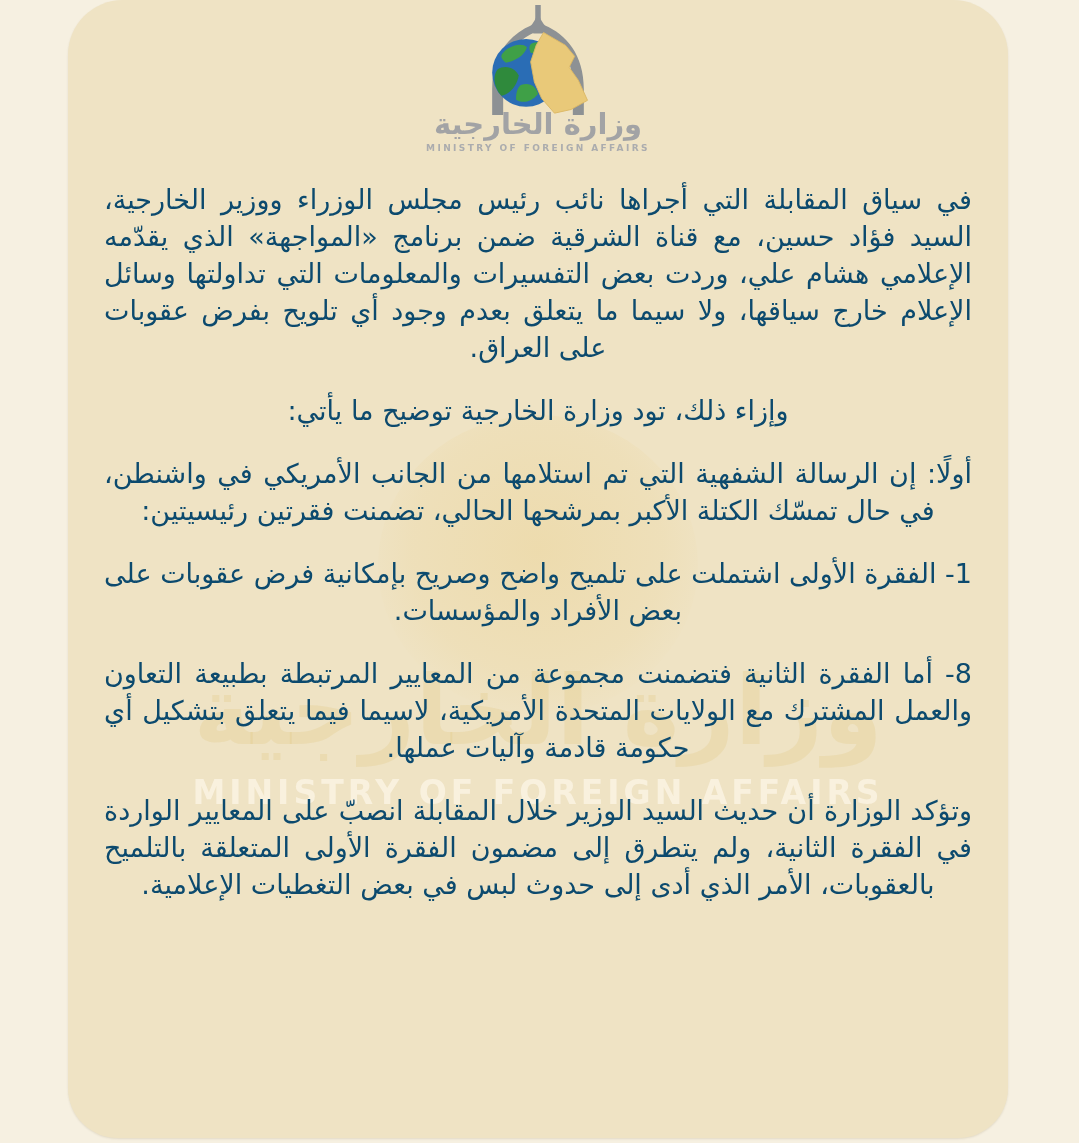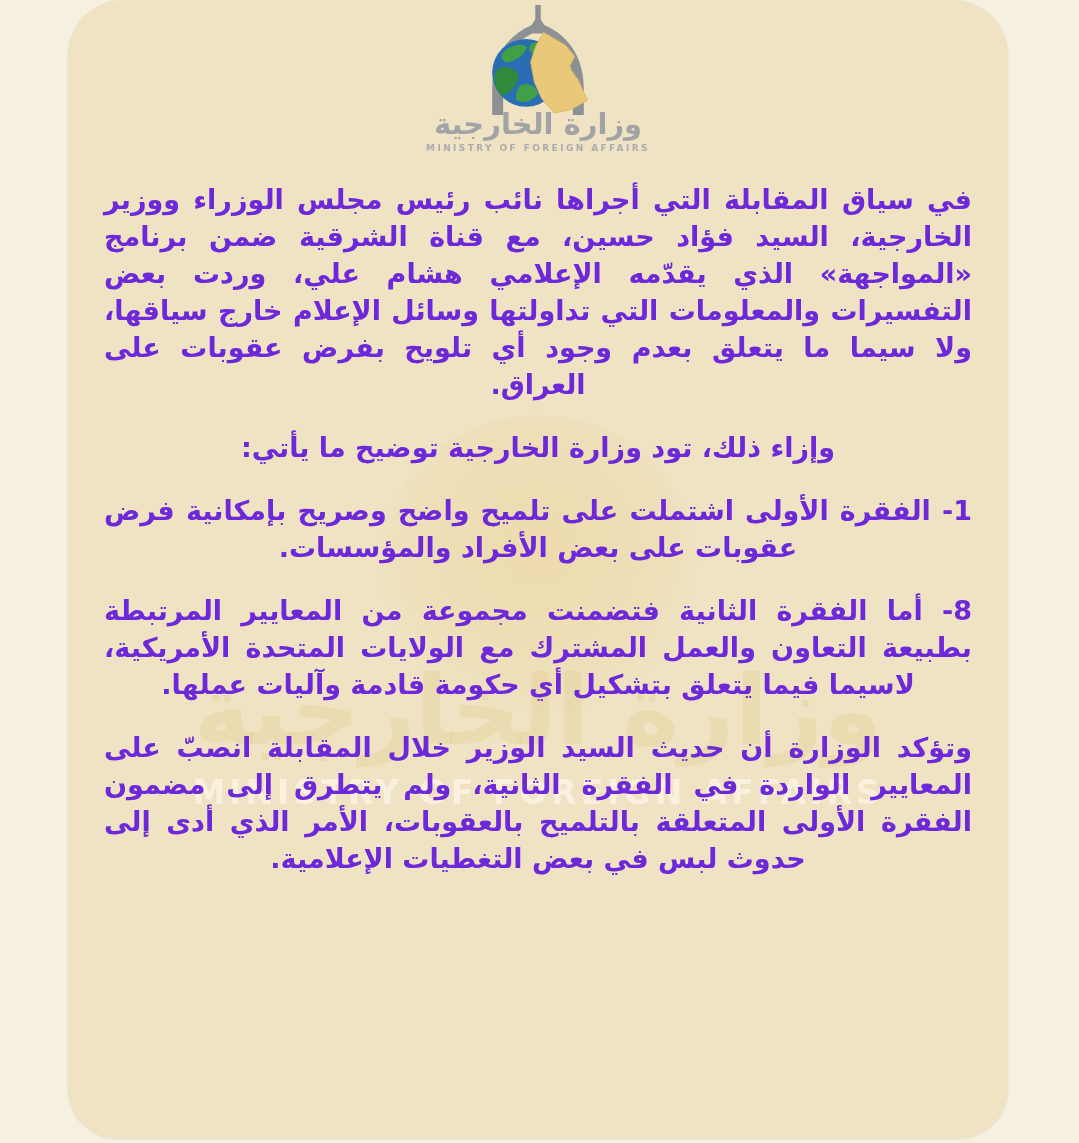--- a/index.html
+++ b/index.html
@@ -54,21 +54,21 @@
     font-size:9px;letter-spacing:2.4px;color:#abacae;
     margin-top:1px;font-weight:bold;
   }
   .title{
     text-align:center;
     font-size:46px;font-weight:bold;color:#211f1c;
     margin:44px 0 0;line-height:1.25;
   }
   .body-text{ padding:28px 36px 0; }
   .para{
-    font-size:27px;font-weight:bold;color:#6d28d9;
+    font-size:27px;font-weight:normal;color:#0c4a6e;
     line-height:37px;
     margin:0 0 26px;
     text-align:justify;
     text-align-last:center;
   }
   .para.single{ text-align:left; }
 </style>
 </head>
 <body>
 
@@ -103,19 +103,20 @@
         <path fill="#e9c979" stroke="#dcb864" stroke-width="1" d="M116 30 L140 44 L150 56 L144 68 L154 82 L164 104 L146 114 L128 118 L114 102 L106 84 L102 62 L108 44 Z"></path>
       </svg>
       <div class="logo-ar">وزارة الخارجية</div>
       <div class="logo-en">MINISTRY OF FOREIGN AFFAIRS</div>
     </header>
 
 
     <main class="body-text">
       <p class="para">في سياق المقابلة التي أجراها نائب رئيس مجلس الوزراء ووزير الخارجية، السيد فؤاد حسين، مع قناة الشرقية ضمن برنامج «المواجهة» الذي يقدّمه الإعلامي هشام علي، وردت بعض التفسيرات والمعلومات التي تداولتها وسائل الإعلام خارج سياقها، ولا سيما ما يتعلق بعدم وجود أي تلويح بفرض عقوبات على العراق.</p>
       <p class="para single">وإزاء ذلك، تود وزارة الخارجية توضيح ما يأتي:</p>
+      <p class="para">أولًا: إن الرسالة الشفهية التي تم استلامها من الجانب الأمريكي في واشنطن، في حال تمسّك الكتلة الأكبر بمرشحها الحالي، تضمنت فقرتين رئيسيتين:</p>
       <p class="para">1- الفقرة الأولى اشتملت على تلميح واضح وصريح بإمكانية فرض عقوبات على بعض الأفراد والمؤسسات.</p>
       <p class="para">8- أما الفقرة الثانية فتضمنت مجموعة من المعايير المرتبطة بطبيعة التعاون والعمل المشترك مع الولايات المتحدة الأمريكية، لاسيما فيما يتعلق بتشكيل أي حكومة قادمة وآليات عملها.</p>
       <p class="para">وتؤكد الوزارة أن حديث السيد الوزير خلال المقابلة انصبّ على المعايير الواردة في الفقرة الثانية، ولم يتطرق إلى مضمون الفقرة الأولى المتعلقة بالتلميح بالعقوبات، الأمر الذي أدى إلى حدوث لبس في بعض التغطيات الإعلامية.</p>
     </main>
 
   </div>
 </div>
 
 </body></html>

